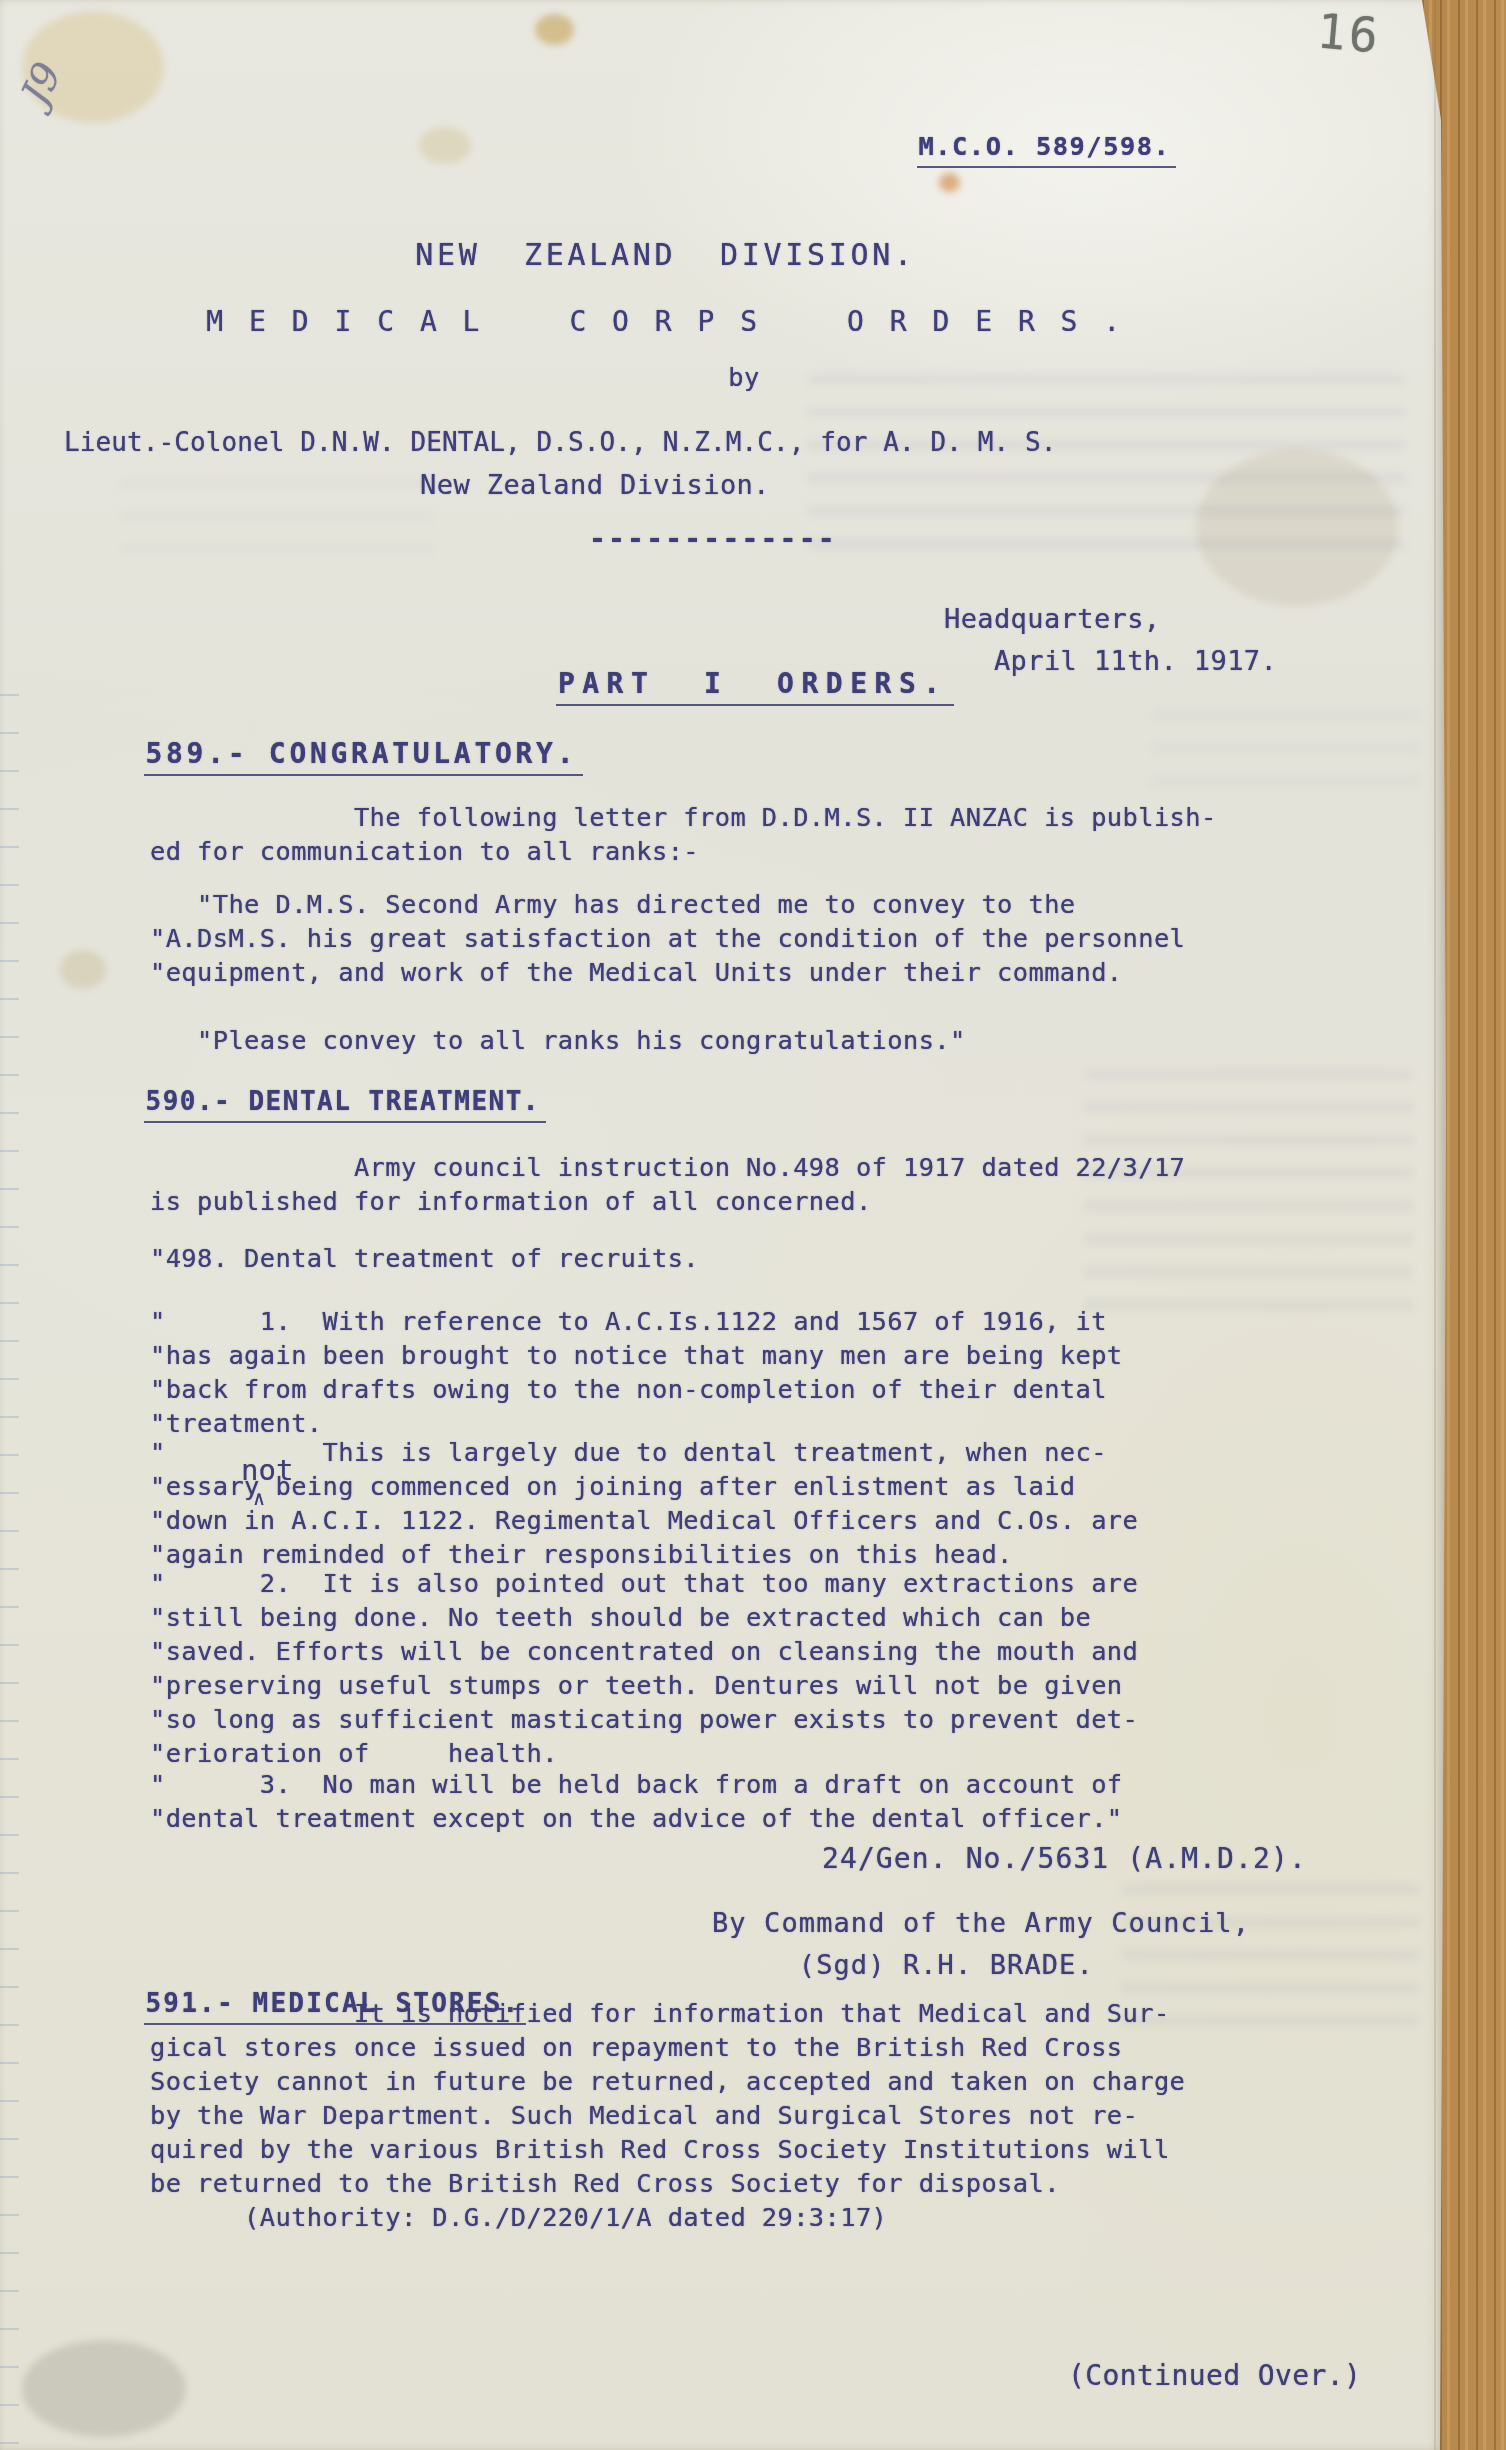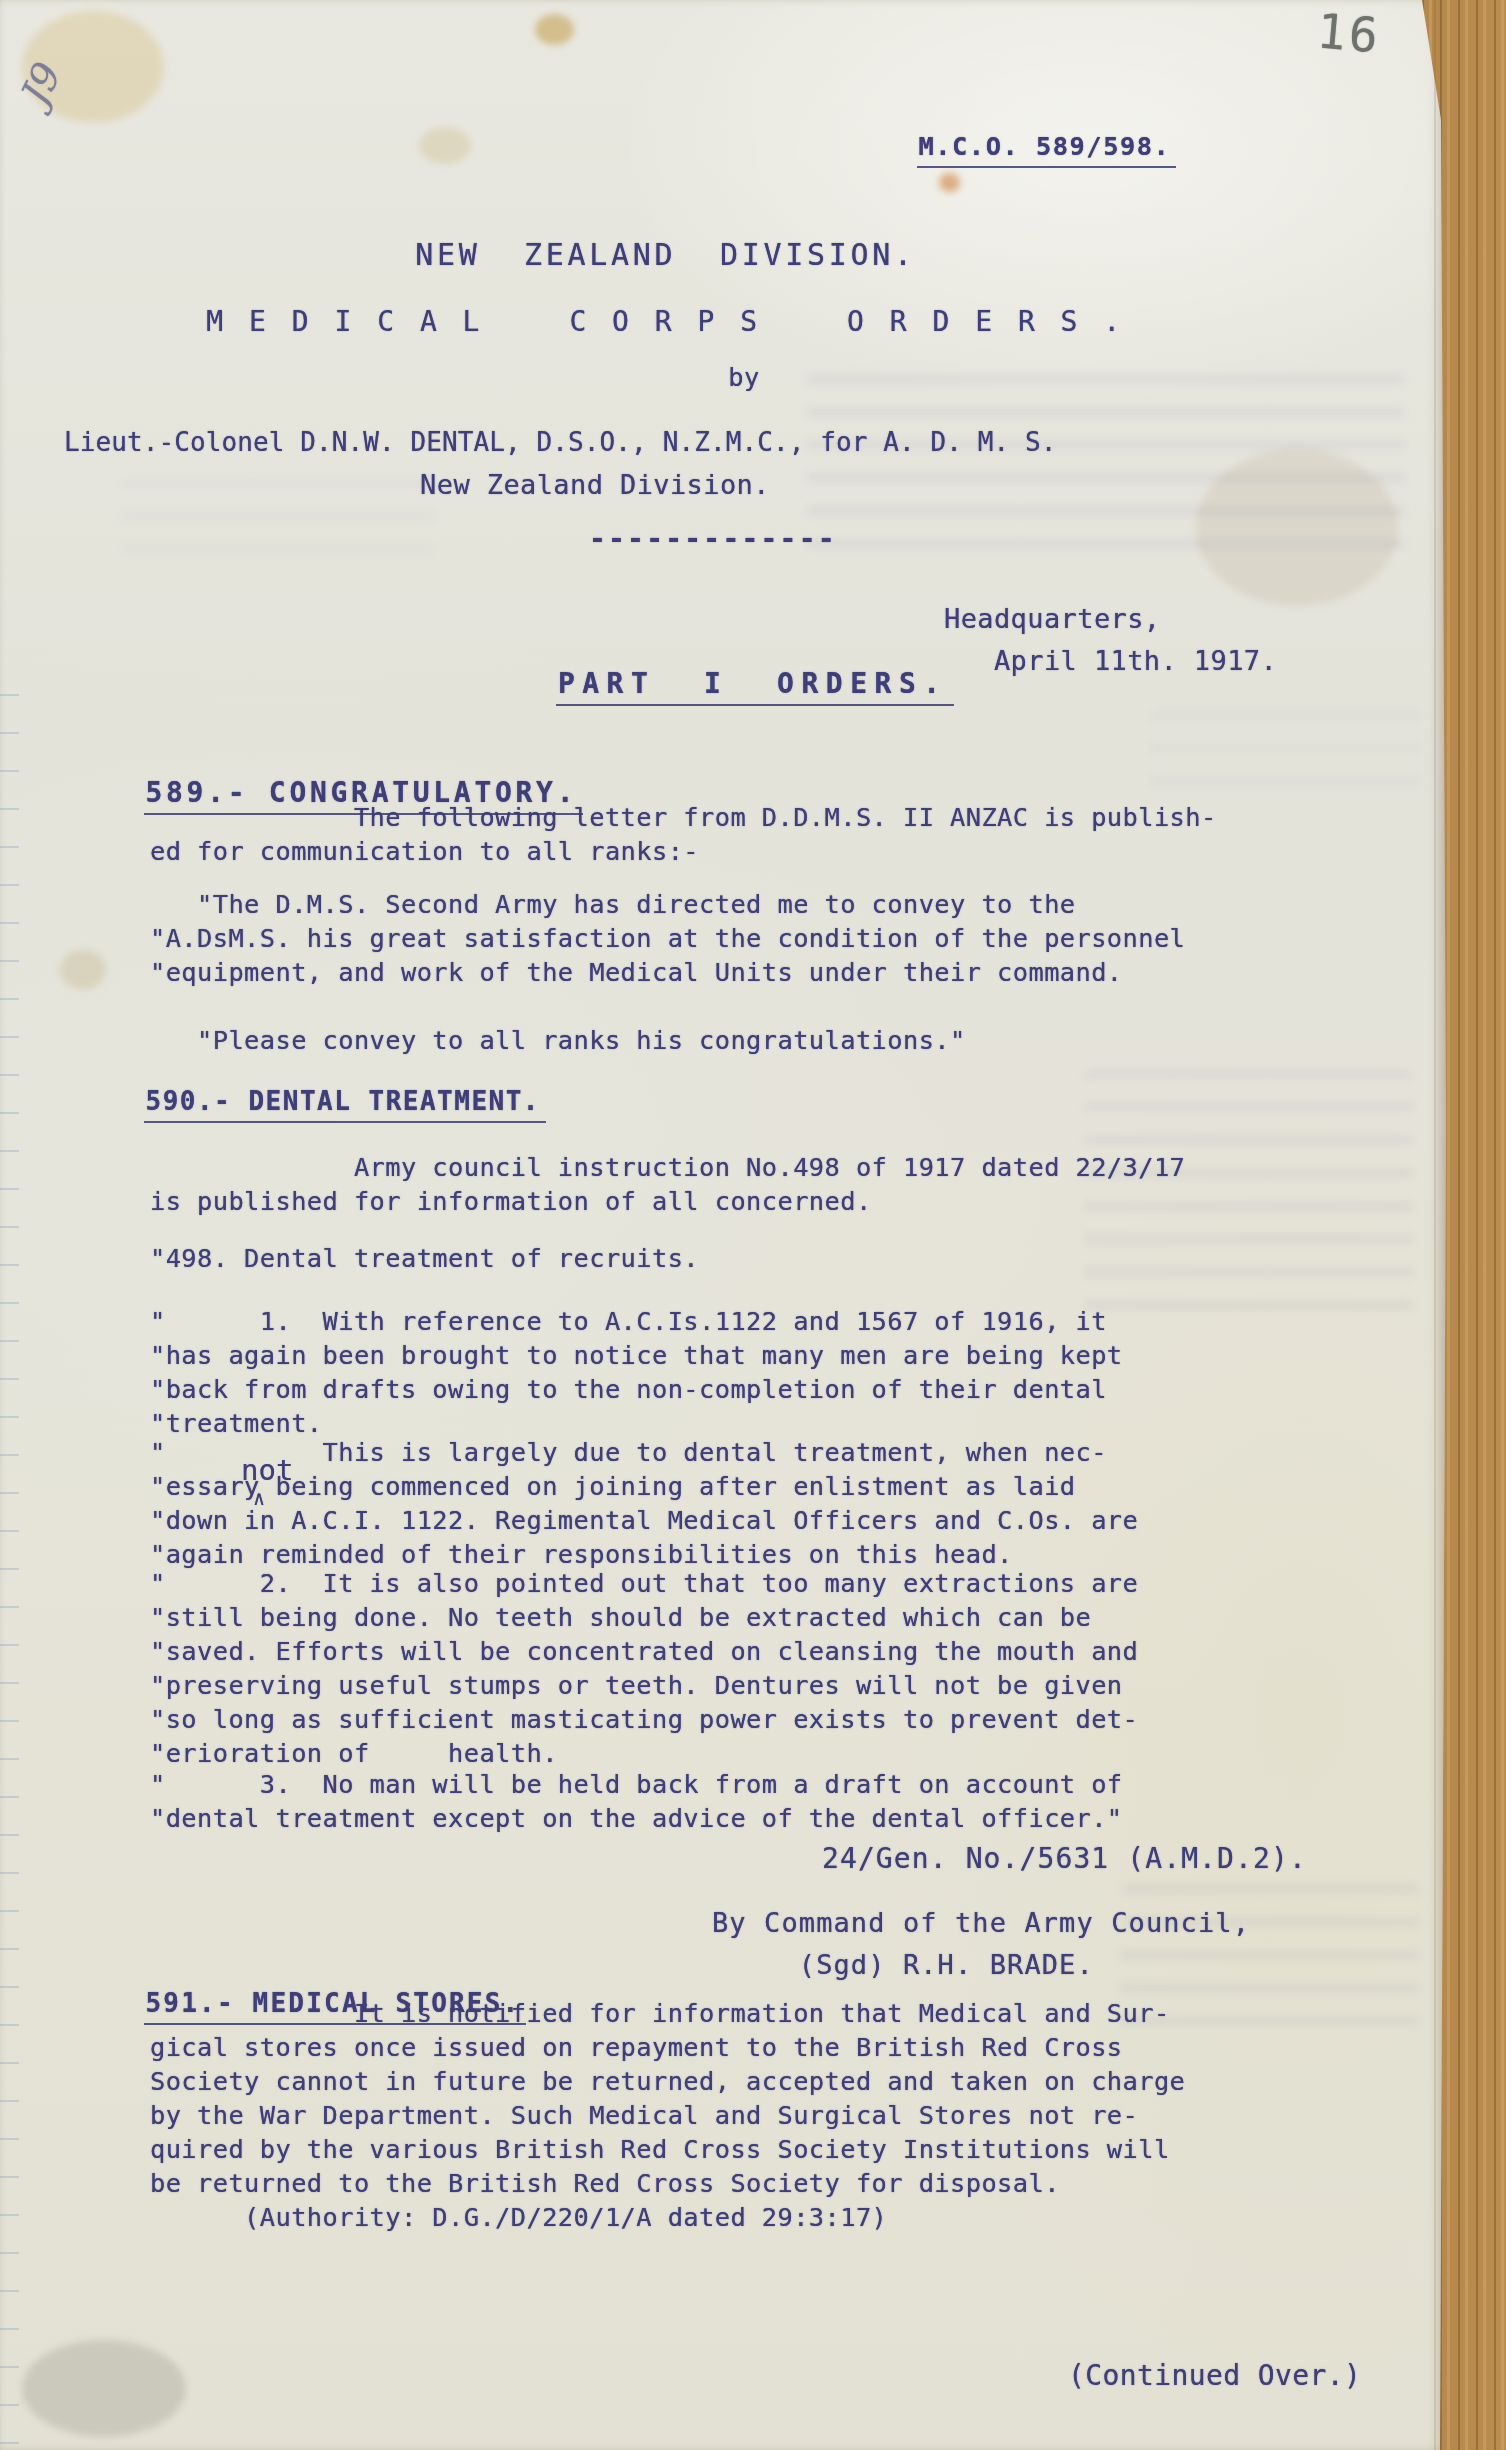--- a/index.html
+++ b/index.html
@@ -92,21 +92,21 @@
   <pre class="typed" style="left:64px;top:425px;font-size:26px;letter-spacing:0.1px;">Lieut.-Colonel D.N.W. DENTAL, D.S.O., N.Z.M.C., for A. D. M. S.</pre>
   <pre class="typed" style="left:64px;top:468px;width:1062px;text-align:center;font-size:27px;">New Zealand Division.</pre>
 
   <pre class="typed" style="left:589px;top:522px;font-size:28px;font-weight:bold;letter-spacing:2.2px;">-------------</pre>
 
   <pre class="typed" style="left:944px;top:570px;font-size:27px;line-height:42px;margin-top:28px;">Headquarters,
    April 11th. 1917.</pre>
 
   <pre class="typed head" style="left:0;top:667px;width:1510px;text-align:center;font-size:28px;letter-spacing:7.5px;"><span>PART  I  ORDERS.</span></pre>
 
-  <pre class="typed head" style="left:144px;top:737px;font-size:28px;letter-spacing:3.7px;margin-top:39px;"><span>589.- CONGRATULATORY.</span></pre>
+  <pre class="typed head" style="left:144px;top:737px;font-size:28px;letter-spacing:3.7px;"><span>589.- CONGRATULATORY.</span></pre>
   <pre class="typed" style="left:150px;top:800px;">             The following letter from D.D.M.S. II ANZAC is publish-
 ed for communication to all ranks:-</pre>
   <pre class="typed" style="left:150px;top:887px;">   "The D.M.S. Second Army has directed me to convey to the
 "A.DsM.S. his great satisfaction at the condition of the personnel
 "equipment, and work of the Medical Units under their command.</pre>
   <pre class="typed" style="left:150px;top:1023px;">   "Please convey to all ranks his congratulations."</pre>
 
   <pre class="typed head" style="left:144px;top:1084px;font-size:26px;letter-spacing:1.5px;"><span>590.- DENTAL TREATMENT.</span></pre>
   <pre class="typed" style="left:150px;top:1150px;">             Army council instruction No.498 of 1917 dated 22/3/17
 is published for information of all concerned.</pre>

